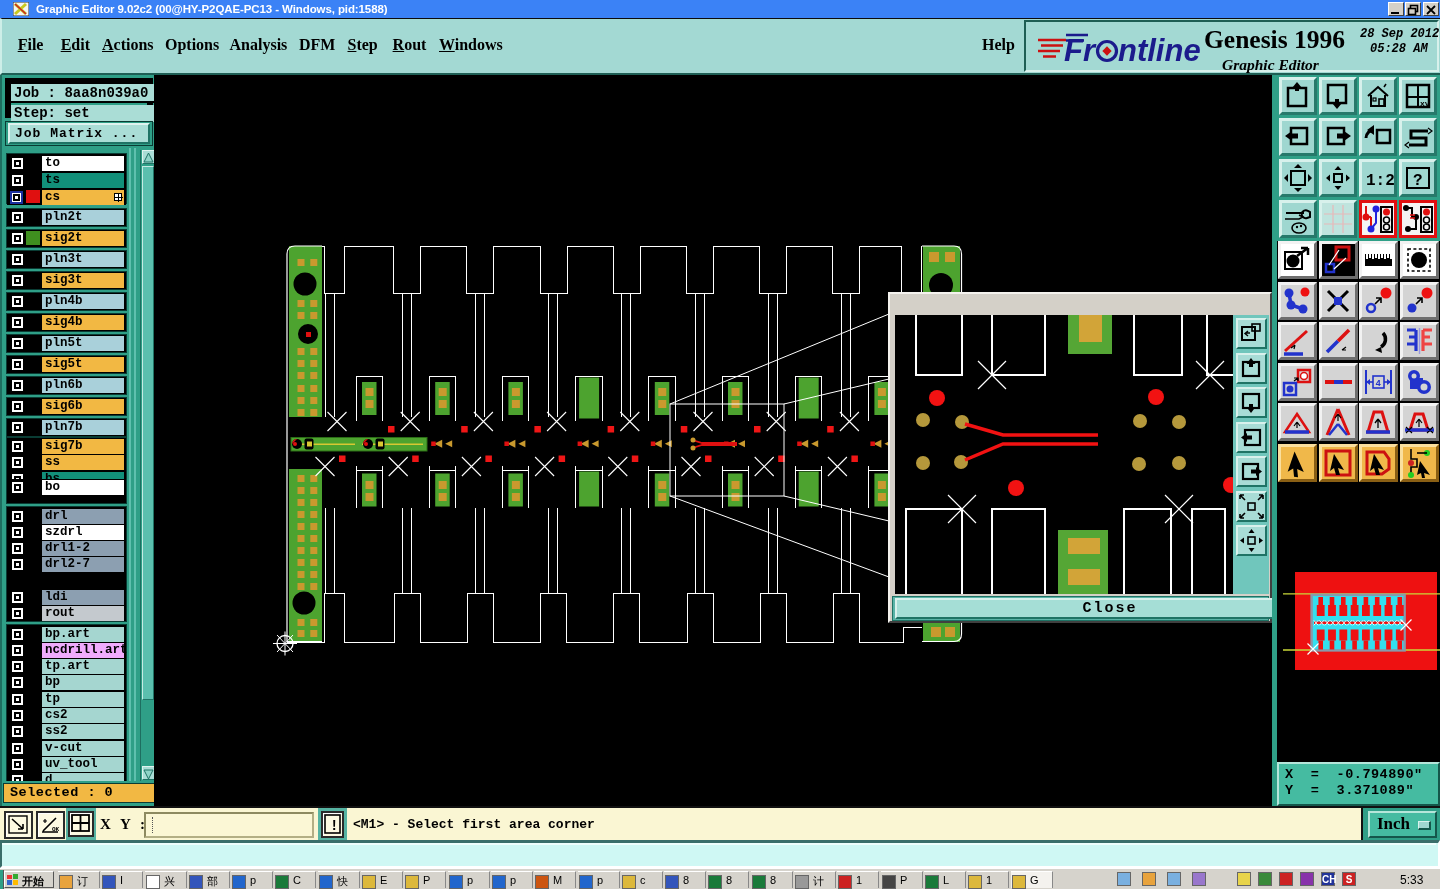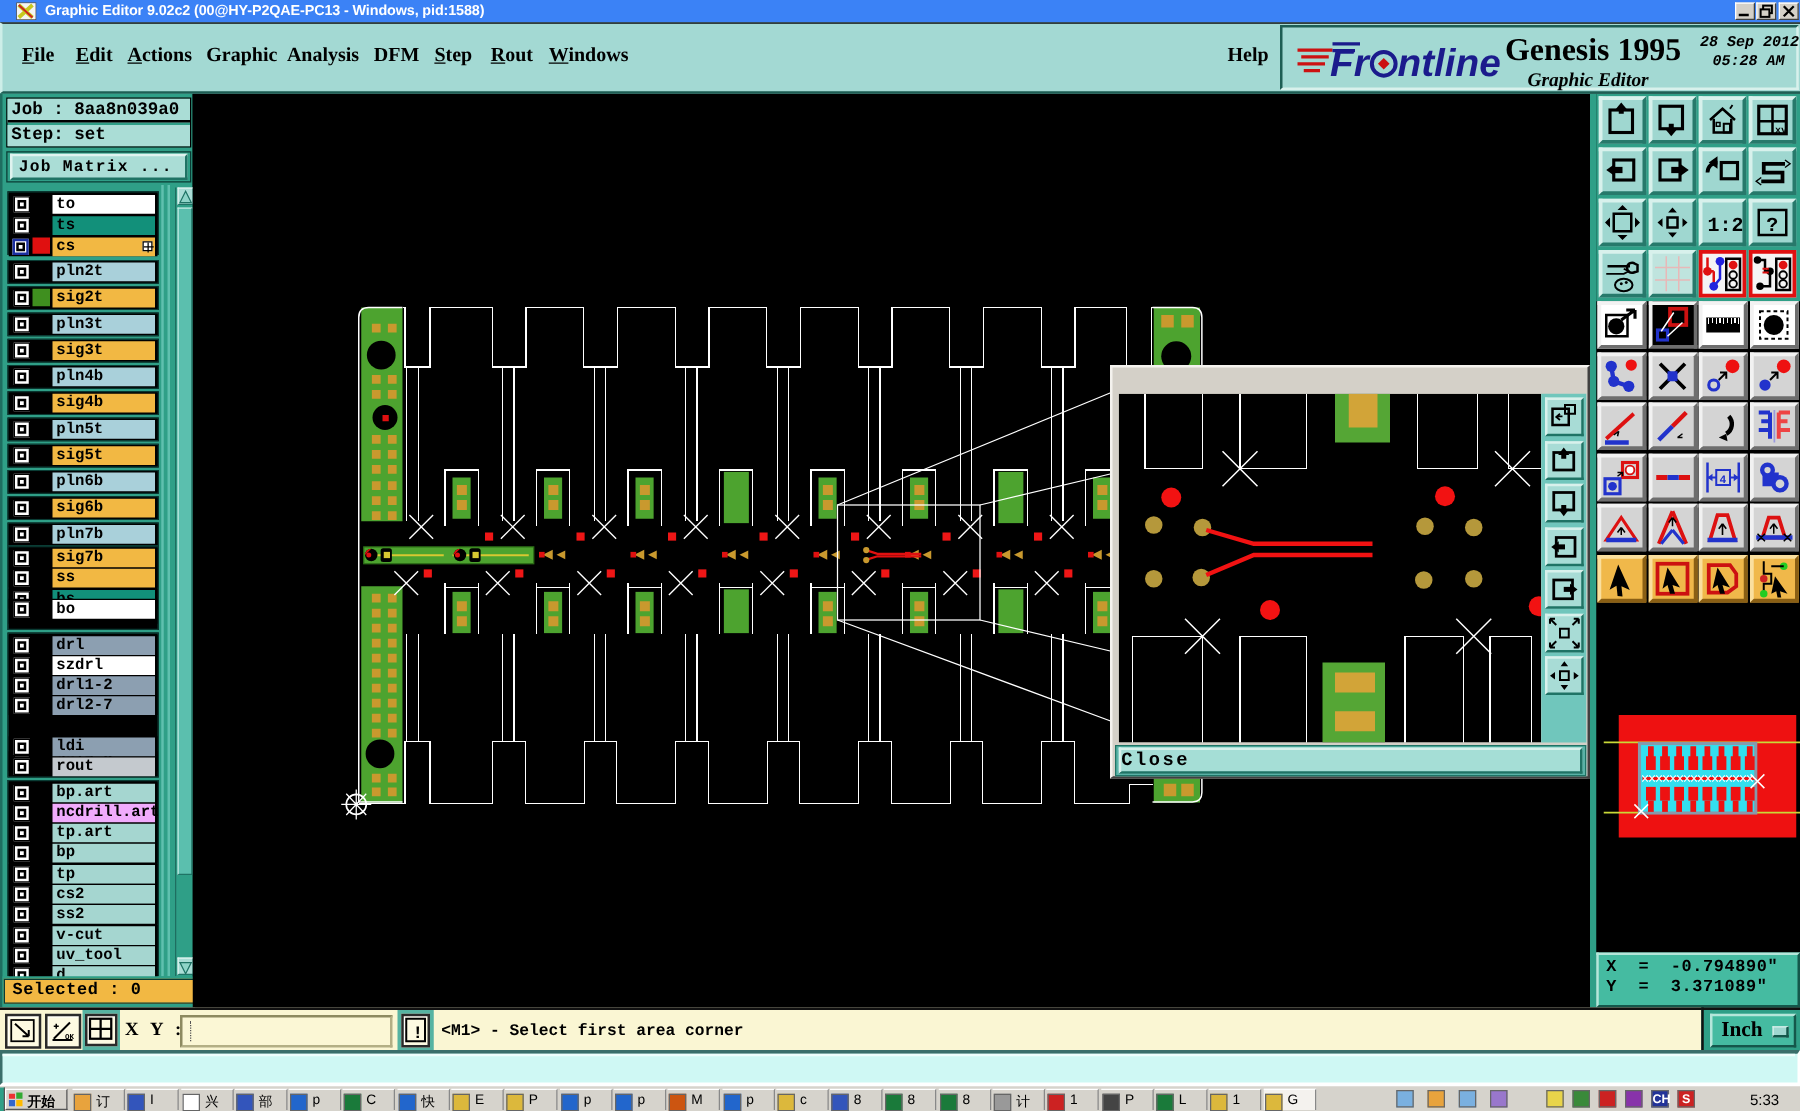--- a/index.html
+++ b/index.html
@@ -51,49 +51,49 @@
           <rect x="2.5" y="4.5" width="7" height="6" fill="#d4d0c8" stroke="#000" stroke-width="1.6"></rect>
         </svg></div>
  <div class="winbtn" style="left:1423px"><svg width="14" height="12">
           <path d="M3 2 L11 10 M11 2 L3 10" stroke="#000" stroke-width="1.8"></path>
         </svg></div>
 </div>
 <div class="abs" id="menubar">
       <span class="menuitem" style="left:15.7px"><span style="text-decoration:underline">F</span>ile</span>
       <span class="menuitem" style="left:58.7px"><span style="text-decoration:underline">E</span>dit</span>
       <span class="menuitem" style="left:100px"><span style="text-decoration:underline">A</span>ctions</span>
-      <span class="menuitem" style="left:163px">Graphic</span>
+      <span class="menuitem" style="left:163px">Options</span>
       <span class="menuitem" style="left:227.5px">Analysis</span>
       <span class="menuitem" style="left:297px">DFM</span>
       <span class="menuitem" style="left:345.5px"><span style="text-decoration:underline">S</span>tep</span>
       <span class="menuitem" style="left:390.6px"><span style="text-decoration:underline">R</span>out</span>
       <span class="menuitem" style="left:437px"><span style="text-decoration:underline">W</span>indows</span>
       <span class="menuitem" style="left:980px">Help</span>
 <div class="abs" style="left:1022px;top:1px;width:415px;height:52px;background:#a3d9d3;
  border-top:2px solid #1e5e54;border-left:2px solid #1e5e54;border-bottom:2px solid #d8f1ec;border-right:2px solid #d8f1ec">
  <svg class="abs" style="left:10px;top:6px" width="165" height="42" viewBox="0 0 165 42">
   <g stroke="#cc1111" stroke-width="2.6">
    <path d="M2 12 H30 M5 17.5 H27 M2 23 H24 M7 28.5 H20"></path>
   </g>
   <g stroke="#1b1b8c" stroke-width="2.6">
             <path d="M30 7 H52 M30 12.5 H48"></path>
           </g>
   <text x="28" y="33" font-family="Liberation Sans,sans-serif" font-style="italic" font-weight="bold" font-size="31" fill="#1b1b8c">Fr</text>
   <circle cx="71" cy="23" r="9.5" fill="none" stroke="#1b1b8c" stroke-width="3.2"></circle>
   <rect x="67.7" y="19.7" width="6.6" height="6.6" fill="#cc1111" transform="rotate(45 71 23)"></rect>
   <text x="82" y="33" font-family="Liberation Sans,sans-serif" font-style="italic" font-weight="bold" font-size="31" fill="#1b1b8c">ntline</text>
  </svg>
- <span class="abs serif" style="left:178px;top:3px;font-size:25.5px">Genesis 1995</span>
+ <span class="abs serif" style="left:178px;top:3px;font-size:25.5px">Genesis 1996</span>
  <span class="abs mono" style="left:334px;top:5px;font-size:12px;font-style:italic;white-space:nowrap">28 Sep 2012</span>
  <span class="abs mono" style="left:344px;top:20px;font-size:12px;font-style:italic;white-space:nowrap">05:28 AM</span>
  <span class="abs serif" style="left:196px;top:34px;font-size:15.5px;font-style:italic">Graphic Editor</span>
 </div>
 </div>
 <div class="abs" id="leftpanel" style="left:0;top:75px;width:154px;height:731px;background:#2f9f87;border-left:2px solid #1e6e60">
-      <div class="abs" style="left:3px;top:3px;width:148px;height:40px;border:1px solid #000000">
+      <div class="abs" style="left:3px;top:3px;width:148px;height:40px;border:6px solid #000000">
         <div class="abs mono" style="left:0;top:0;width:146px;height:19px;background:#aaddd6;border-bottom:2px solid #000;font-size:14px;line-height:18px;padding-left:3px;white-space:pre">Job : 8aa8n039a0</div>
         <div class="abs mono" style="left:0;top:21px;width:146px;height:17px;background:#aaddd6;font-size:14px;line-height:17px;padding-left:3px;white-space:pre">Step: set</div>
       </div>
       <div class="abs" style="left:3px;top:46px;width:148px;height:25px;border:1px solid #0a3c34;background:#2f9f87">
         <div class="abs tealbtn mono" style="left:2px;top:1px;width:142px;height:21px;font-size:13px;line-height:17px;padding-left:5px;letter-spacing:1px">Job Matrix ...</div>
       </div>
       <div class="abs" style="left:127px;top:73px;width:2px;height:633px;background:#5fc0ae"></div>
       <div class="abs" style="left:132px;top:73px;width:2px;height:633px;background:#5fc0ae"></div>
       <div class="abs" style="left:138px;top:75px;width:14px;height:631px;background:#2f9f87;border-left:1px solid #1e6e60">
         <div class="abs tealbtn" style="left:1px;top:0px;width:13px;height:14px;border-width:1px"><svg width="11" height="12">
@@ -606,21 +606,21 @@
             <path d="M25 2 l-5 5 m5 -5 v4 m0 -4 h-4" stroke="#000" stroke-width="1.6" fill="none"></path>
             <path d="M2 25 l5 -5 m-5 5 v-4 m0 4 h4" stroke="#000" stroke-width="1.6" fill="none"></path>
             <path d="M25 25 l-5 -5 m5 5 v-4 m0 4 h-4" stroke="#000" stroke-width="1.6" fill="none"></path>
           </svg></div>
         <div class="pvbtn" style="top:210.0px"><svg width="27" height="27" viewBox="0 0 27 27">
             <rect x="10" y="10" width="7" height="7" fill="none" stroke="#000" stroke-width="1.6"></rect>
             <path d="M13.5 2 l3 4 h-6 z M13.5 25 l3 -4 h-6 z M2 13.5 l4 -3 v6 z M25 13.5 l-4 -3 v6 z" fill="#000"></path>
           </svg></div>
       </div>
       <div class="abs" style="left:2px;top:302px;width:377px;height:25px;background:#59b3a7;border:1px solid #1f7365">
-        <div class="abs mono" style="left:2px;top:1px;width:371px;height:21px;background:#a5ded6;border-top:2px solid #d8f1ec;border-left:2px solid #d8f1ec;border-right:2px solid #1f7365;border-bottom:2px solid #1f7365;text-align:left;font-size:15px;line-height:17px;letter-spacing:2px">Close</div>
+        <div class="abs mono" style="left:2px;top:1px;width:430px;height:21px;background:#a5ded6;border-top:2px solid #d8f1ec;border-left:2px solid #d8f1ec;border-right:2px solid #1f7365;border-bottom:2px solid #1f7365;text-align:center;font-size:15px;line-height:17px;letter-spacing:2px">Close</div>
       </div>
     </div>
     <div class="abs" style="left:1272px;top:75px;width:168px;height:731px;background:#000">
       <div class="abs" style="left:0;top:0;width:5px;height:731px;background:#2f9f87"></div>
       <div class="abs" style="left:5px;top:0;width:163px;height:166px;background:#2f9f87"></div>
       <div class="tbtn" style="left:7px;top:2px;"><svg width="32" height="32" viewBox="0 0 32 32">
           <rect x="6" y="8" width="18" height="18" fill="none" stroke="#000" stroke-width="2.5"></rect>
           <path d="M15 2 l5 6 h-10 z" fill="#000"></path>
           <rect x="13" y="6" width="4" height="5" fill="#000"></rect>
         </svg></div>

